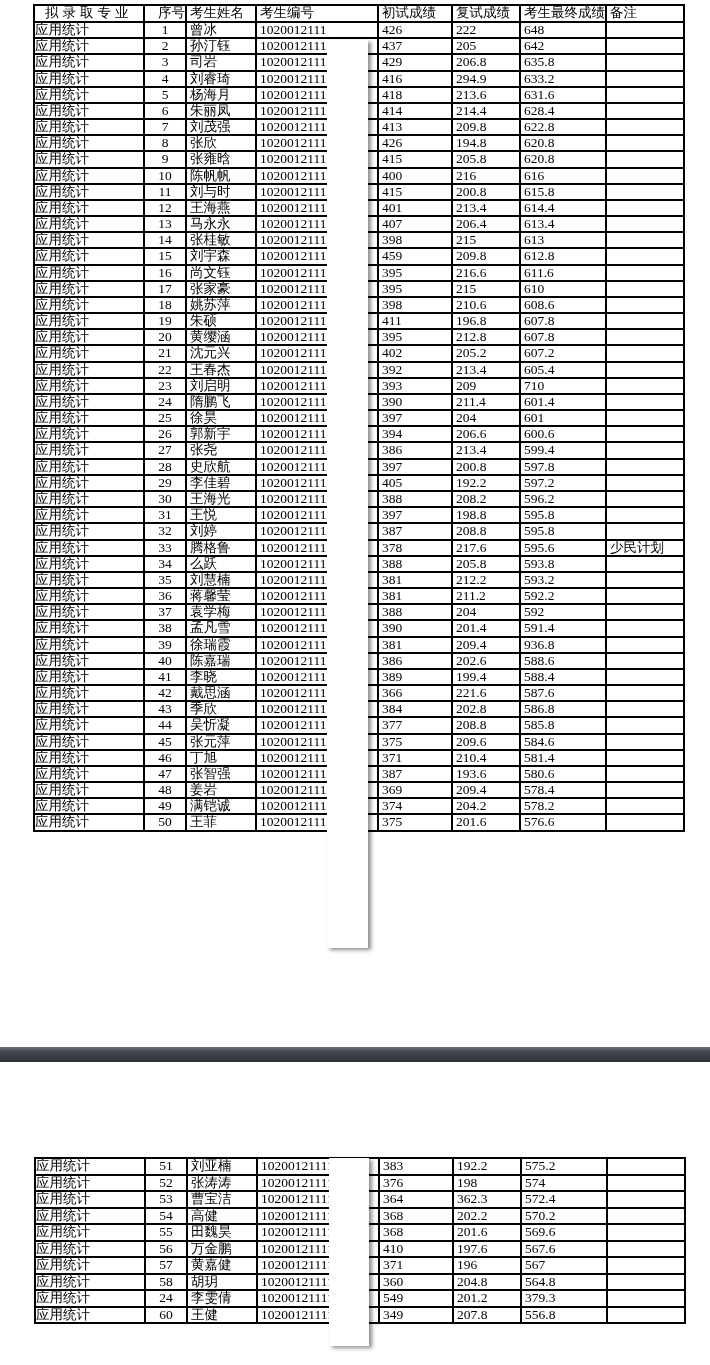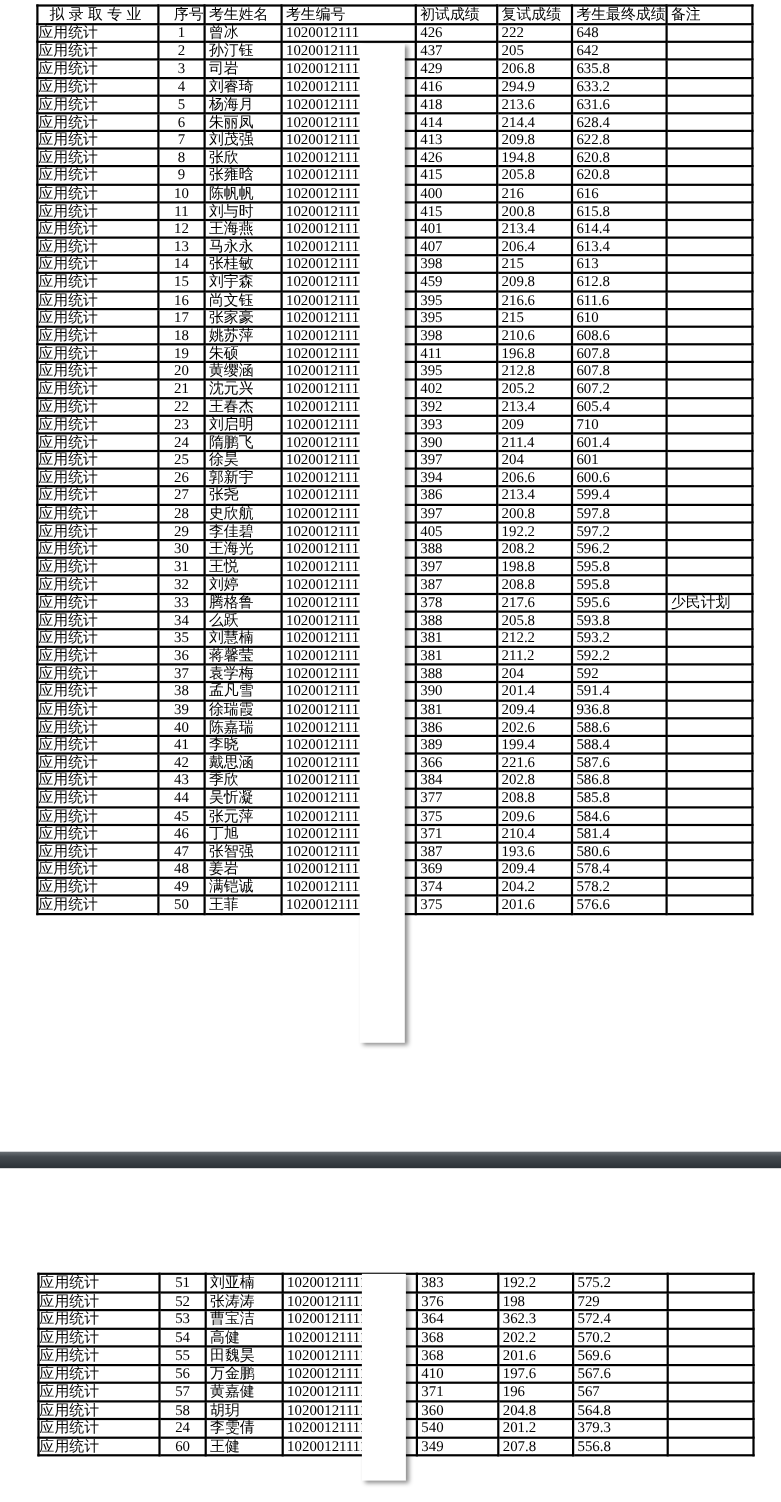--- a/index.html
+++ b/index.html
@@ -594,21 +594,21 @@
         <td class="c-score">575.2</td>
         <td class="c-remark"></td>
       </tr>
       <tr>
         <td class="c-major">应用统计</td>
         <td class="c-no">52</td>
         <td class="c-name">张涛涛</td>
         <td class="c-id">10200121111</td>
         <td class="c-score">376</td>
         <td class="c-score">198</td>
-        <td class="c-score">729</td>
+        <td class="c-score">574</td>
         <td class="c-remark"></td>
       </tr>
       <tr>
         <td class="c-major">应用统计</td>
         <td class="c-no">53</td>
         <td class="c-name">曹宝洁</td>
         <td class="c-id">10200121111</td>
         <td class="c-score">364</td>
         <td class="c-score">362.3</td>
         <td class="c-score">572.4</td>
@@ -662,21 +662,21 @@
         <td class="c-score">360</td>
         <td class="c-score">204.8</td>
         <td class="c-score">564.8</td>
         <td class="c-remark"></td>
       </tr>
       <tr>
         <td class="c-major">应用统计</td>
         <td class="c-no">24</td>
         <td class="c-name">李雯倩</td>
         <td class="c-id">10200121111</td>
-        <td class="c-score">540</td>
+        <td class="c-score">549</td>
         <td class="c-score">201.2</td>
         <td class="c-score">379.3</td>
         <td class="c-remark"></td>
       </tr>
       <tr>
         <td class="c-major">应用统计</td>
         <td class="c-no">60</td>
         <td class="c-name">王健</td>
         <td class="c-id">10200121111</td>
         <td class="c-score">349</td>

